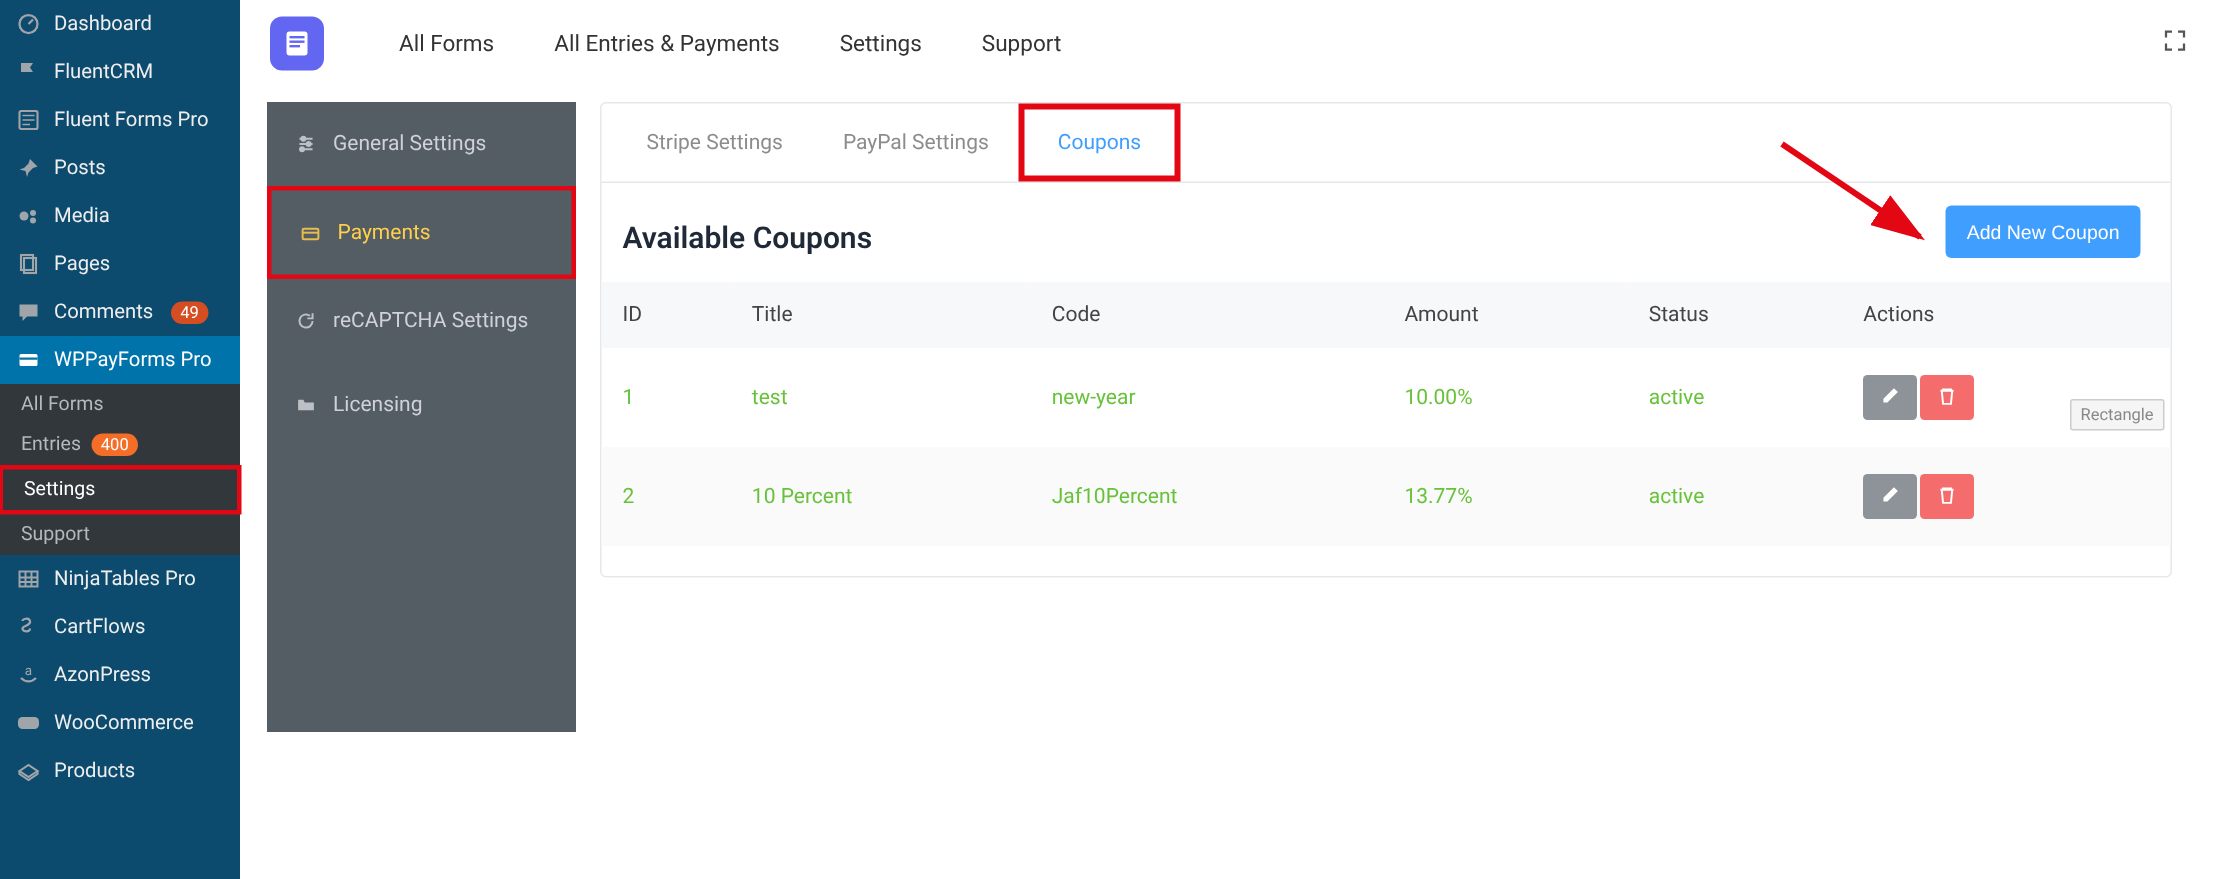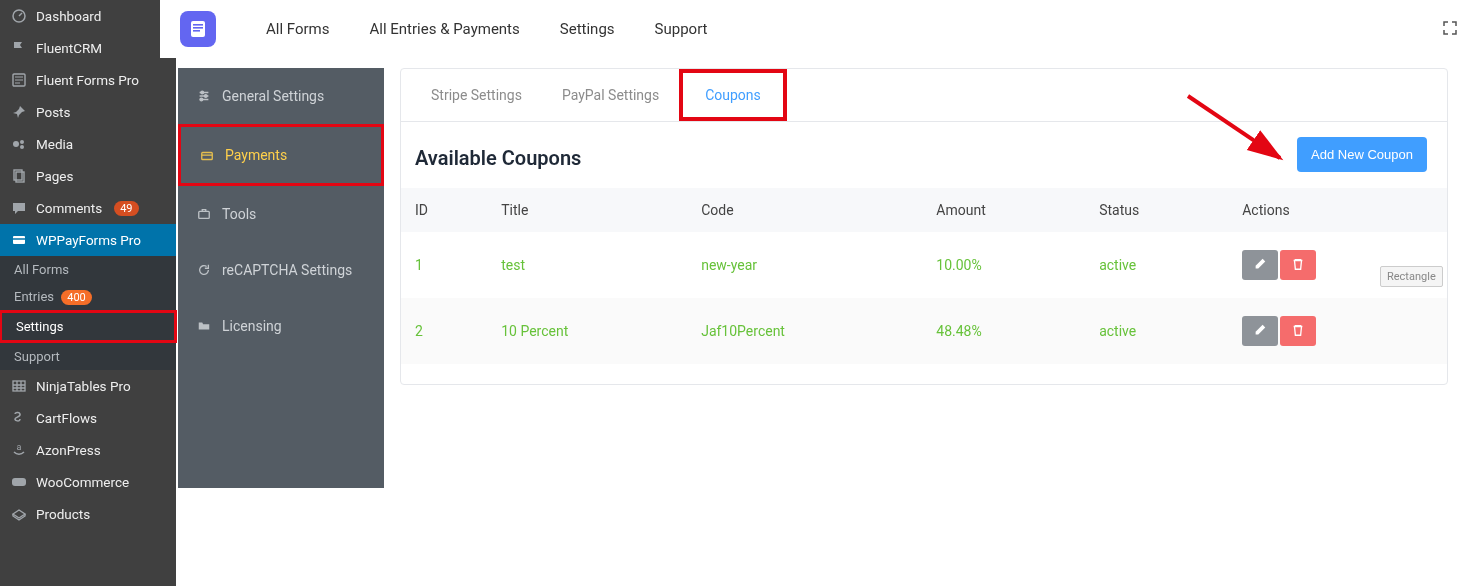--- a/index.html
+++ b/index.html
@@ -11,23 +11,23 @@
   height: 586px;
   overflow: hidden;
   position: relative;
 }
 
 
 .wp-sidebar {
   position: absolute;
   left: 0;
   top: 0;
-  width: 176px;
+  width: 160px;
   height: 586px;
-  background: #404040;
+  background: #0c4a6e;
   color: #eee;
 }
 .wp-item {
   display: flex;
   align-items: center;
   gap: 8px;
   padding: 8px 10px;
   color: #eee;
   font-size: 13.5px;
   cursor: pointer;
@@ -408,29 +408,20 @@
         <span>General Settings</span>
       </div>
       <div class="settings-item active redbox">
         <span class="s-icon">
           <svg width="14" height="14" viewBox="0 0 16 16" fill="none" stroke="currentColor" stroke-width="1.5">
             <rect x="2" y="4" width="12" height="8" rx="1"></rect>
             <path d="M2 7h12"></path>
           </svg>
         </span>
         <span>Payments</span>
-      </div>
-      <div class="settings-item">
-        <span class="s-icon">
-          <svg width="14" height="14" viewBox="0 0 16 16" fill="none" stroke="currentColor" stroke-width="1.5">
-            <rect x="2" y="5" width="12" height="8" rx="1"></rect>
-            <path d="M6 5V3h4v2"></path>
-          </svg>
-        </span>
-        <span>Tools</span>
       </div>
       <div class="settings-item">
         <span class="s-icon">
           <svg width="14" height="14" viewBox="0 0 16 16" fill="none" stroke="currentColor" stroke-width="1.5">
             <path d="M13 8a5 5 0 1 1-2-4"></path>
             <path d="M13 2v4h-4"></path>
           </svg>
         </span>
         <span>reCAPTCHA Settings</span>
       </div>
@@ -479,21 +470,21 @@
               </button><button class="icon-btn delete">
                 <span><svg width="14" height="14" viewBox="0 0 16 16" fill="none" stroke="#fff" stroke-width="1.5">
                     <path d="M3 4h10M5 4V3h6v1M4 4l1 10h6l1-10"></path>
                   </svg></span>
               </button></td>
           </tr>
           <tr>
             <td>2</td>
             <td>10 Percent</td>
             <td>Jaf10Percent</td>
-            <td>48.48%</td>
+            <td>13.77%</td>
             <td>active</td>
             <td class="actions-cell"><button class="icon-btn edit">
                 <span><svg width="14" height="14" viewBox="0 0 16 16" fill="#fff">
                     <path d="M11 2l3 3-8 8H3v-3z"></path>
                   </svg></span>
               </button><button class="icon-btn delete">
                 <span><svg width="14" height="14" viewBox="0 0 16 16" fill="none" stroke="#fff" stroke-width="1.5">
                     <path d="M3 4h10M5 4V3h6v1M4 4l1 10h6l1-10"></path>
                   </svg></span>
               </button></td>

